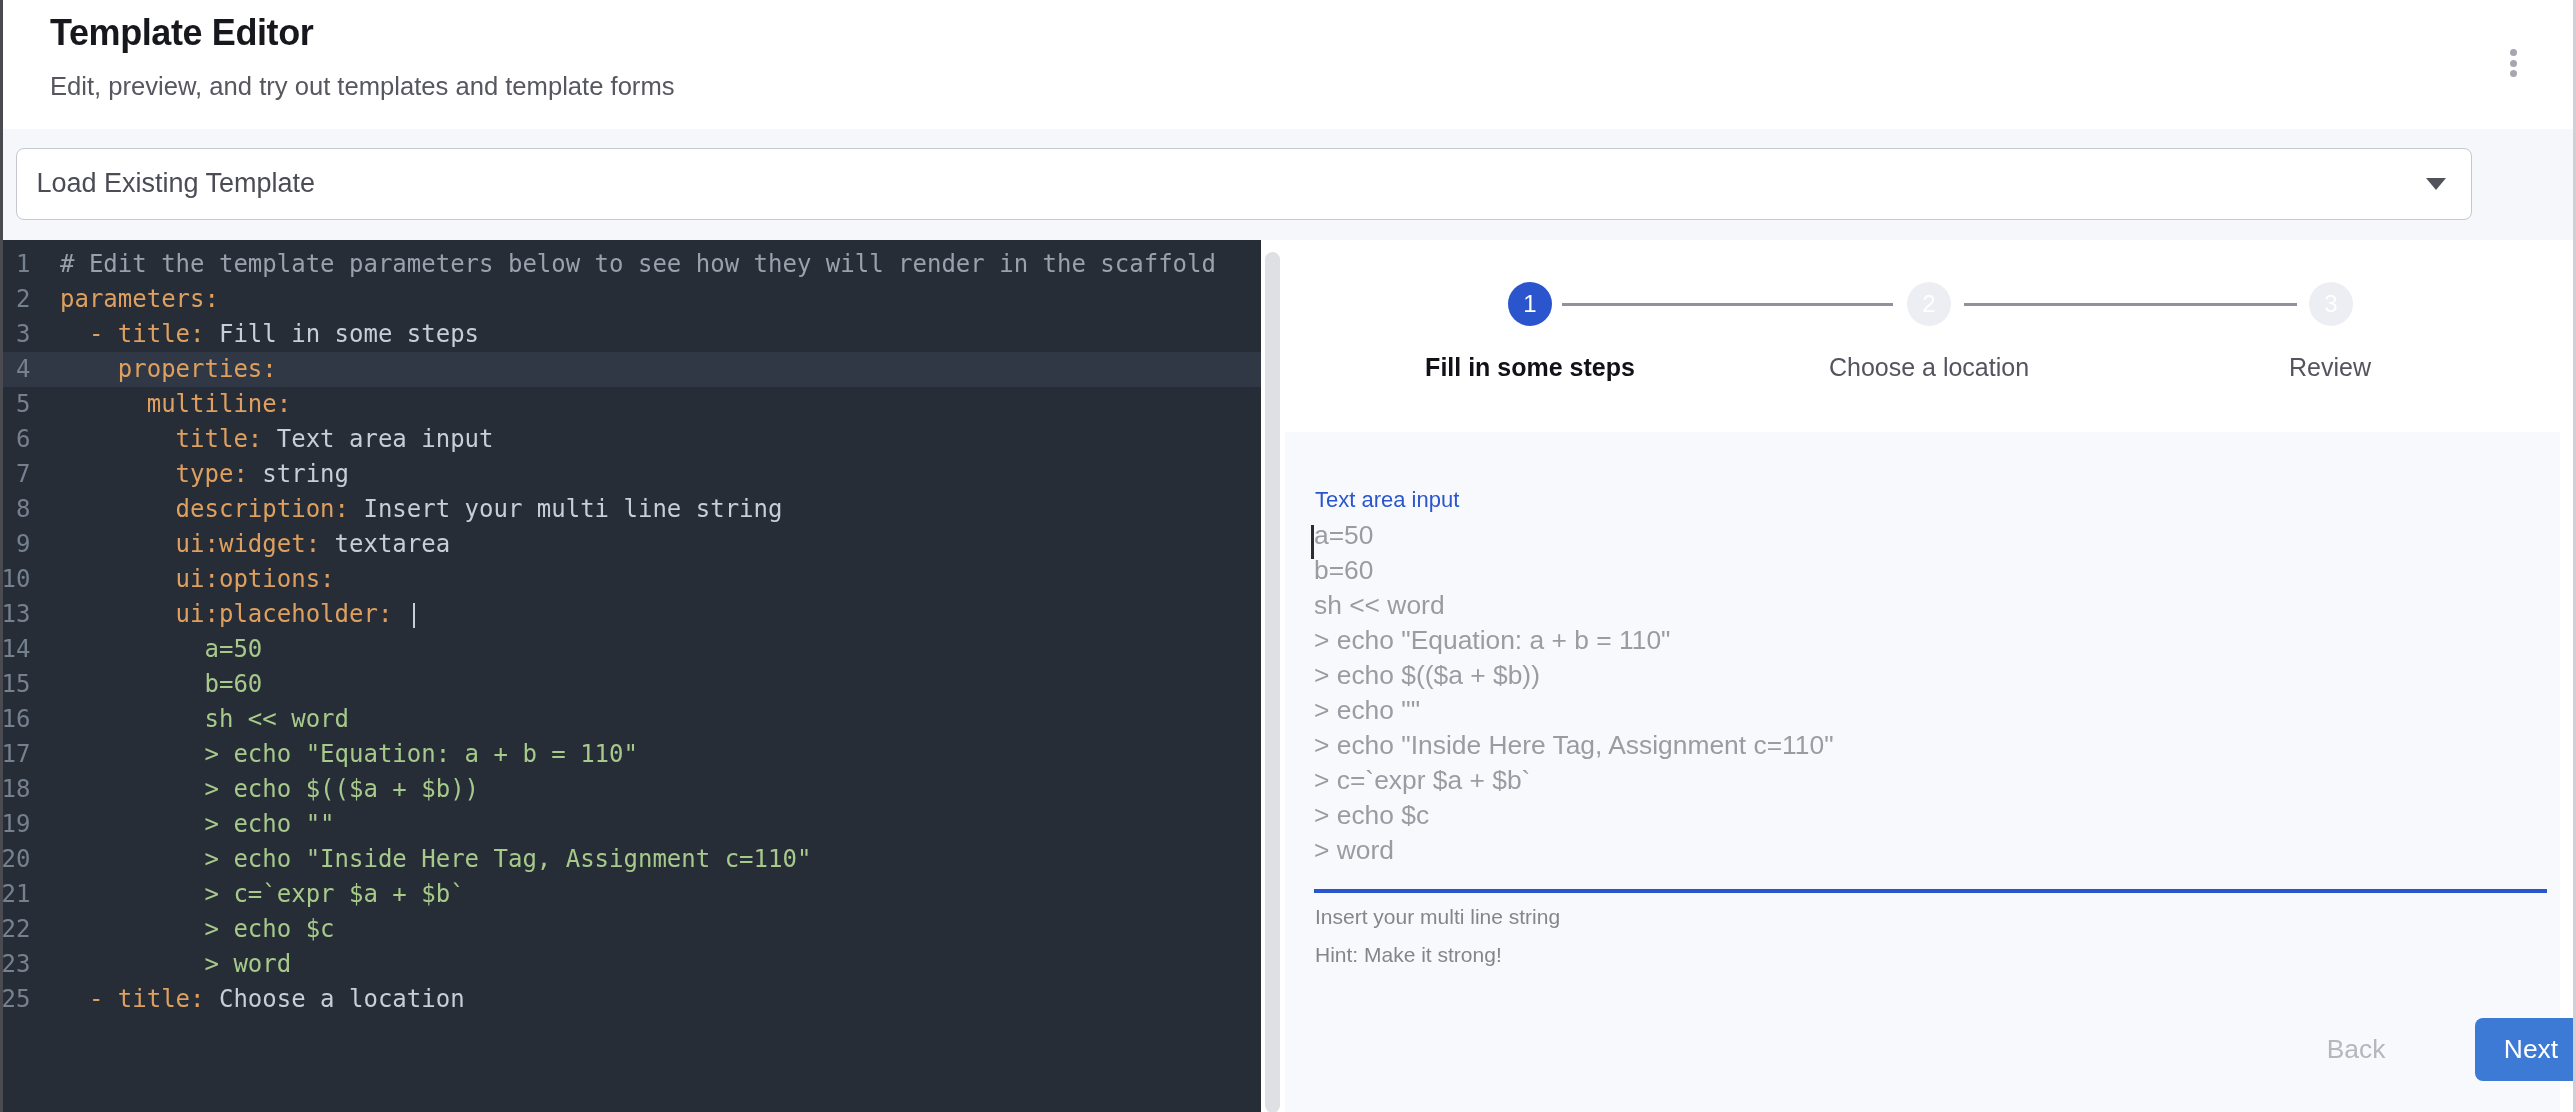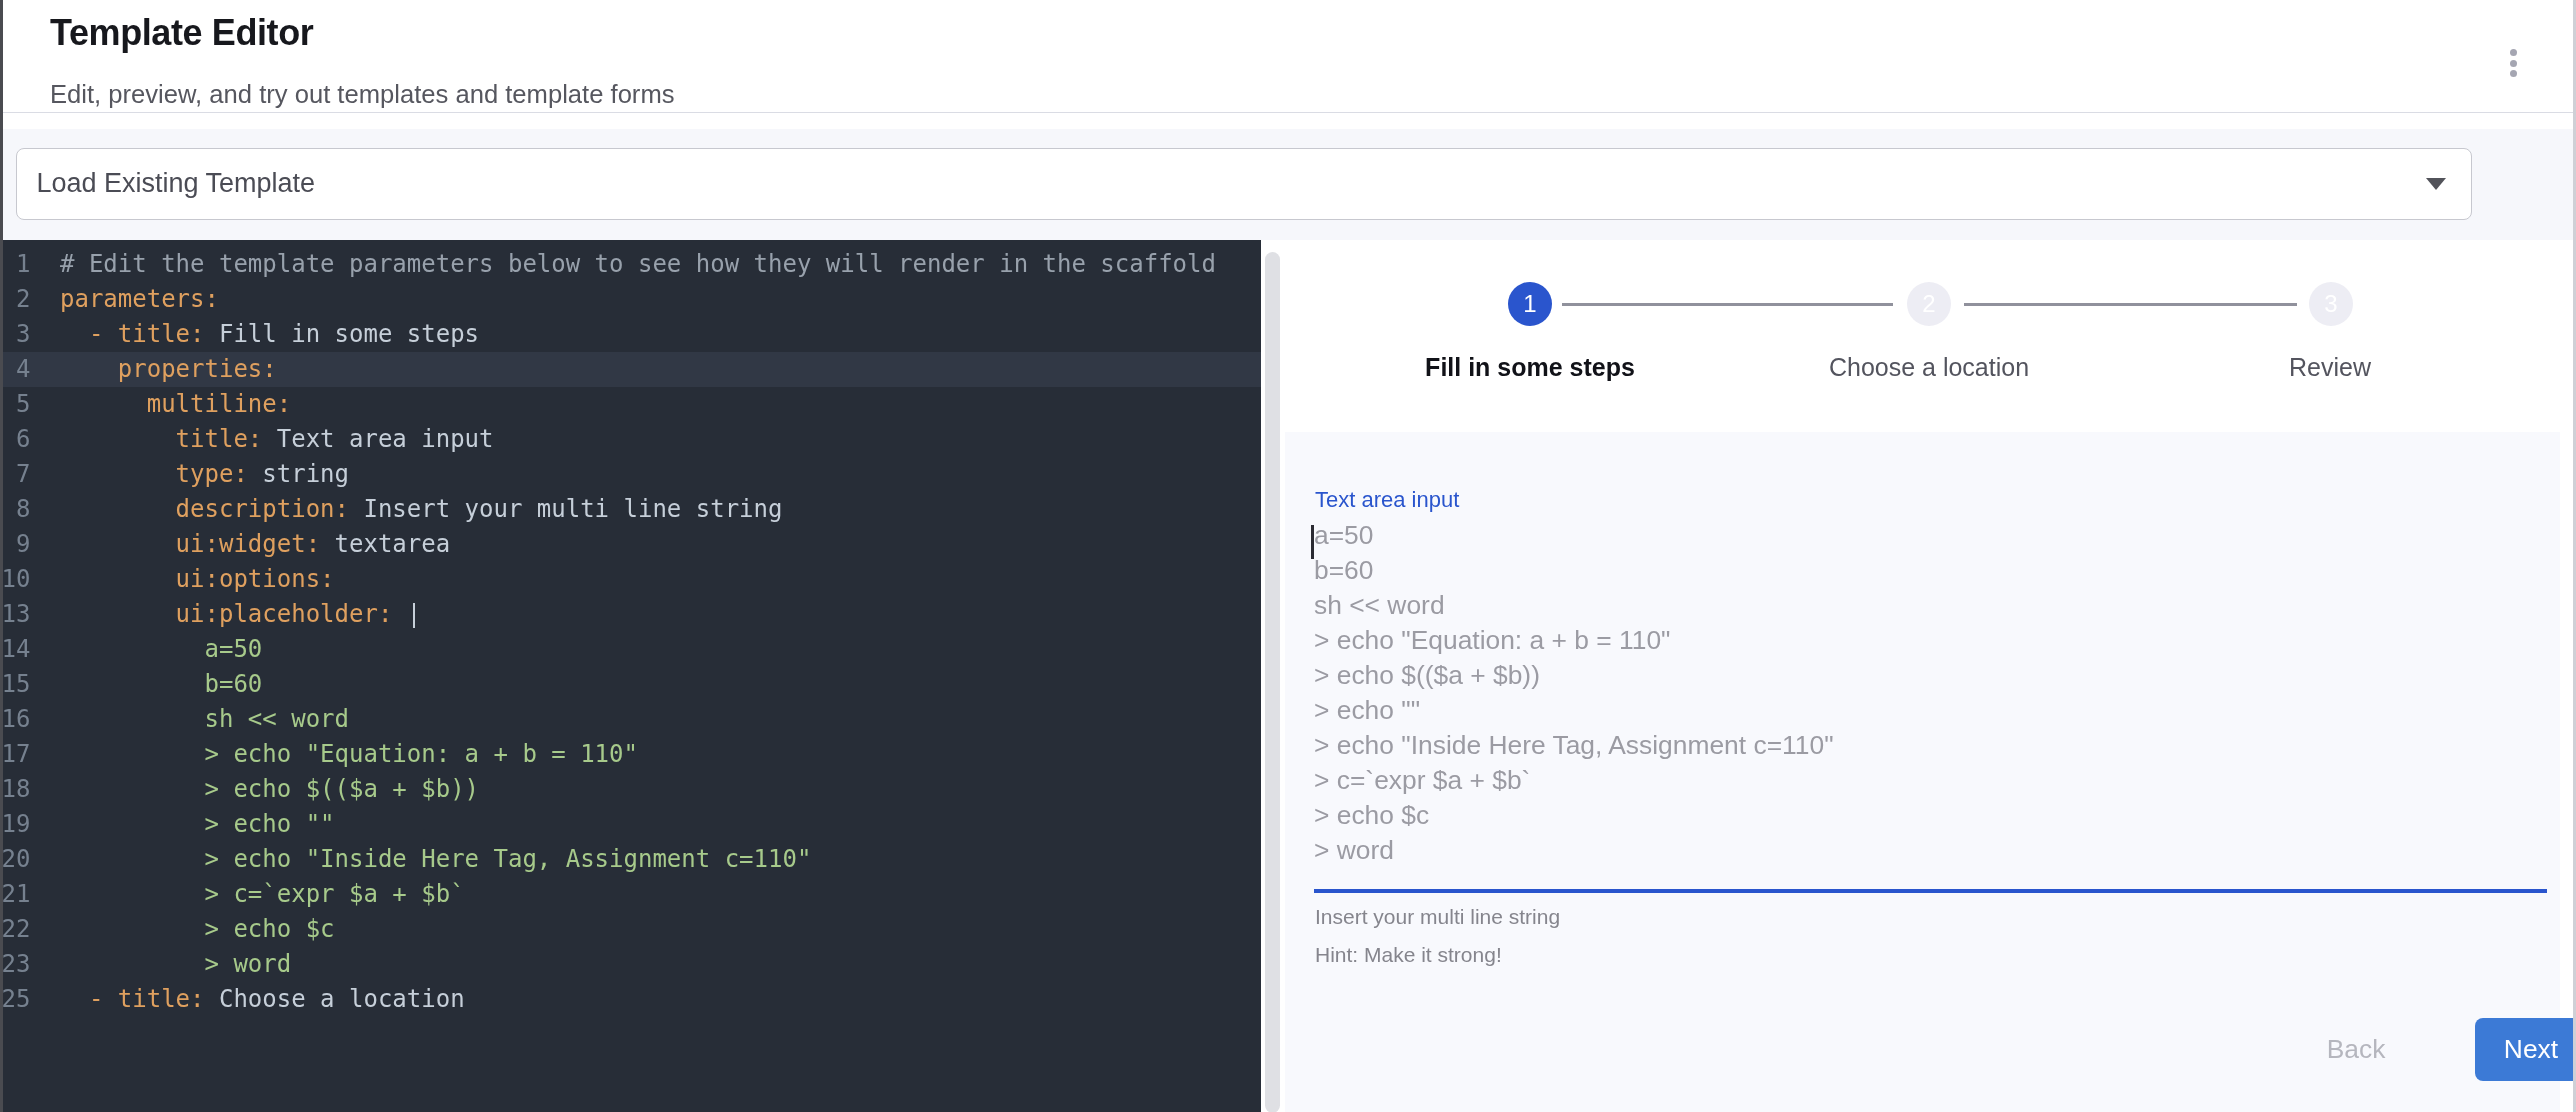--- a/index.html
+++ b/index.html
@@ -2,24 +2,24 @@
 <html style="font-size:14px"><head>
 <meta charset="utf-8">
 <style>
   * { margin:0; padding:0; box-sizing:border-box; }
   html,body { width:2576px; height:1113px; overflow:hidden; background:#ffffff;
               font-family:"Liberation Sans", sans-serif; }
   .edge-left  { position:absolute; left:0; top:0; width:2.6px; height:1113px; background:#4a4b50; z-index:50; }
   .edge-right { position:absolute; left:2573px; top:0; width:2.6px; height:1113px; background:#cfd0d6; z-index:50; }
 
   
-  .header { position:absolute; left:0; top:0; width:2576px; height:113px; background:#ffffff;
+  .header { position:absolute; left:0; top:0; width:2576px; height:149px; background:#ffffff;
             border-bottom:1.8px solid #dadce4; }
   .page-title { position:absolute; left:50px; top:12.3px; font-size:36px; font-weight:700; color:#17181d; letter-spacing:-0.4px; }
-  .page-subtitle { position:absolute; left:50px; top:72px; font-size:25.6px; color:#56575f;margin-top:8px; }
+  .page-subtitle { position:absolute; left:50px; top:72px; font-size:25.6px; color:#56575f; }
   .kebab { position:absolute; left:2492px; top:42px; width:42px; height:42px; display:flex; flex-direction:column;
            align-items:center; justify-content:center; gap:3.5px; cursor:pointer; }
   .kebab .dot { width:7px; height:7px; border-radius:50%; background:#a5a6b2; }
 
   
   .selectbar { position:absolute; left:0; top:129px; width:2576px; height:111px; background:#f6f7fb; }
   .select-box { position:absolute; left:16px; top:19.4px; width:2456px; height:72px; background:#ffffff;
                 border:1.8px solid #c7c8cf; border-radius:8px; }
   .select-value { position:absolute; left:19.4px; top:0; height:69px; line-height:69px; font-size:27px; color:#4b4c55; }
   .select-caret { position:absolute; right:25px; top:29px; width:0; height:0;

